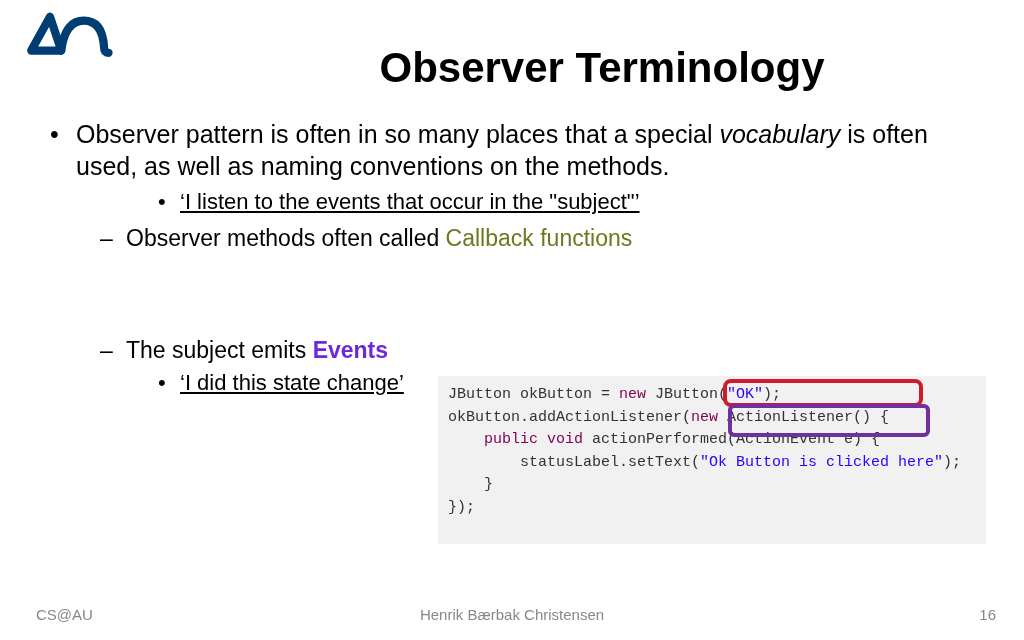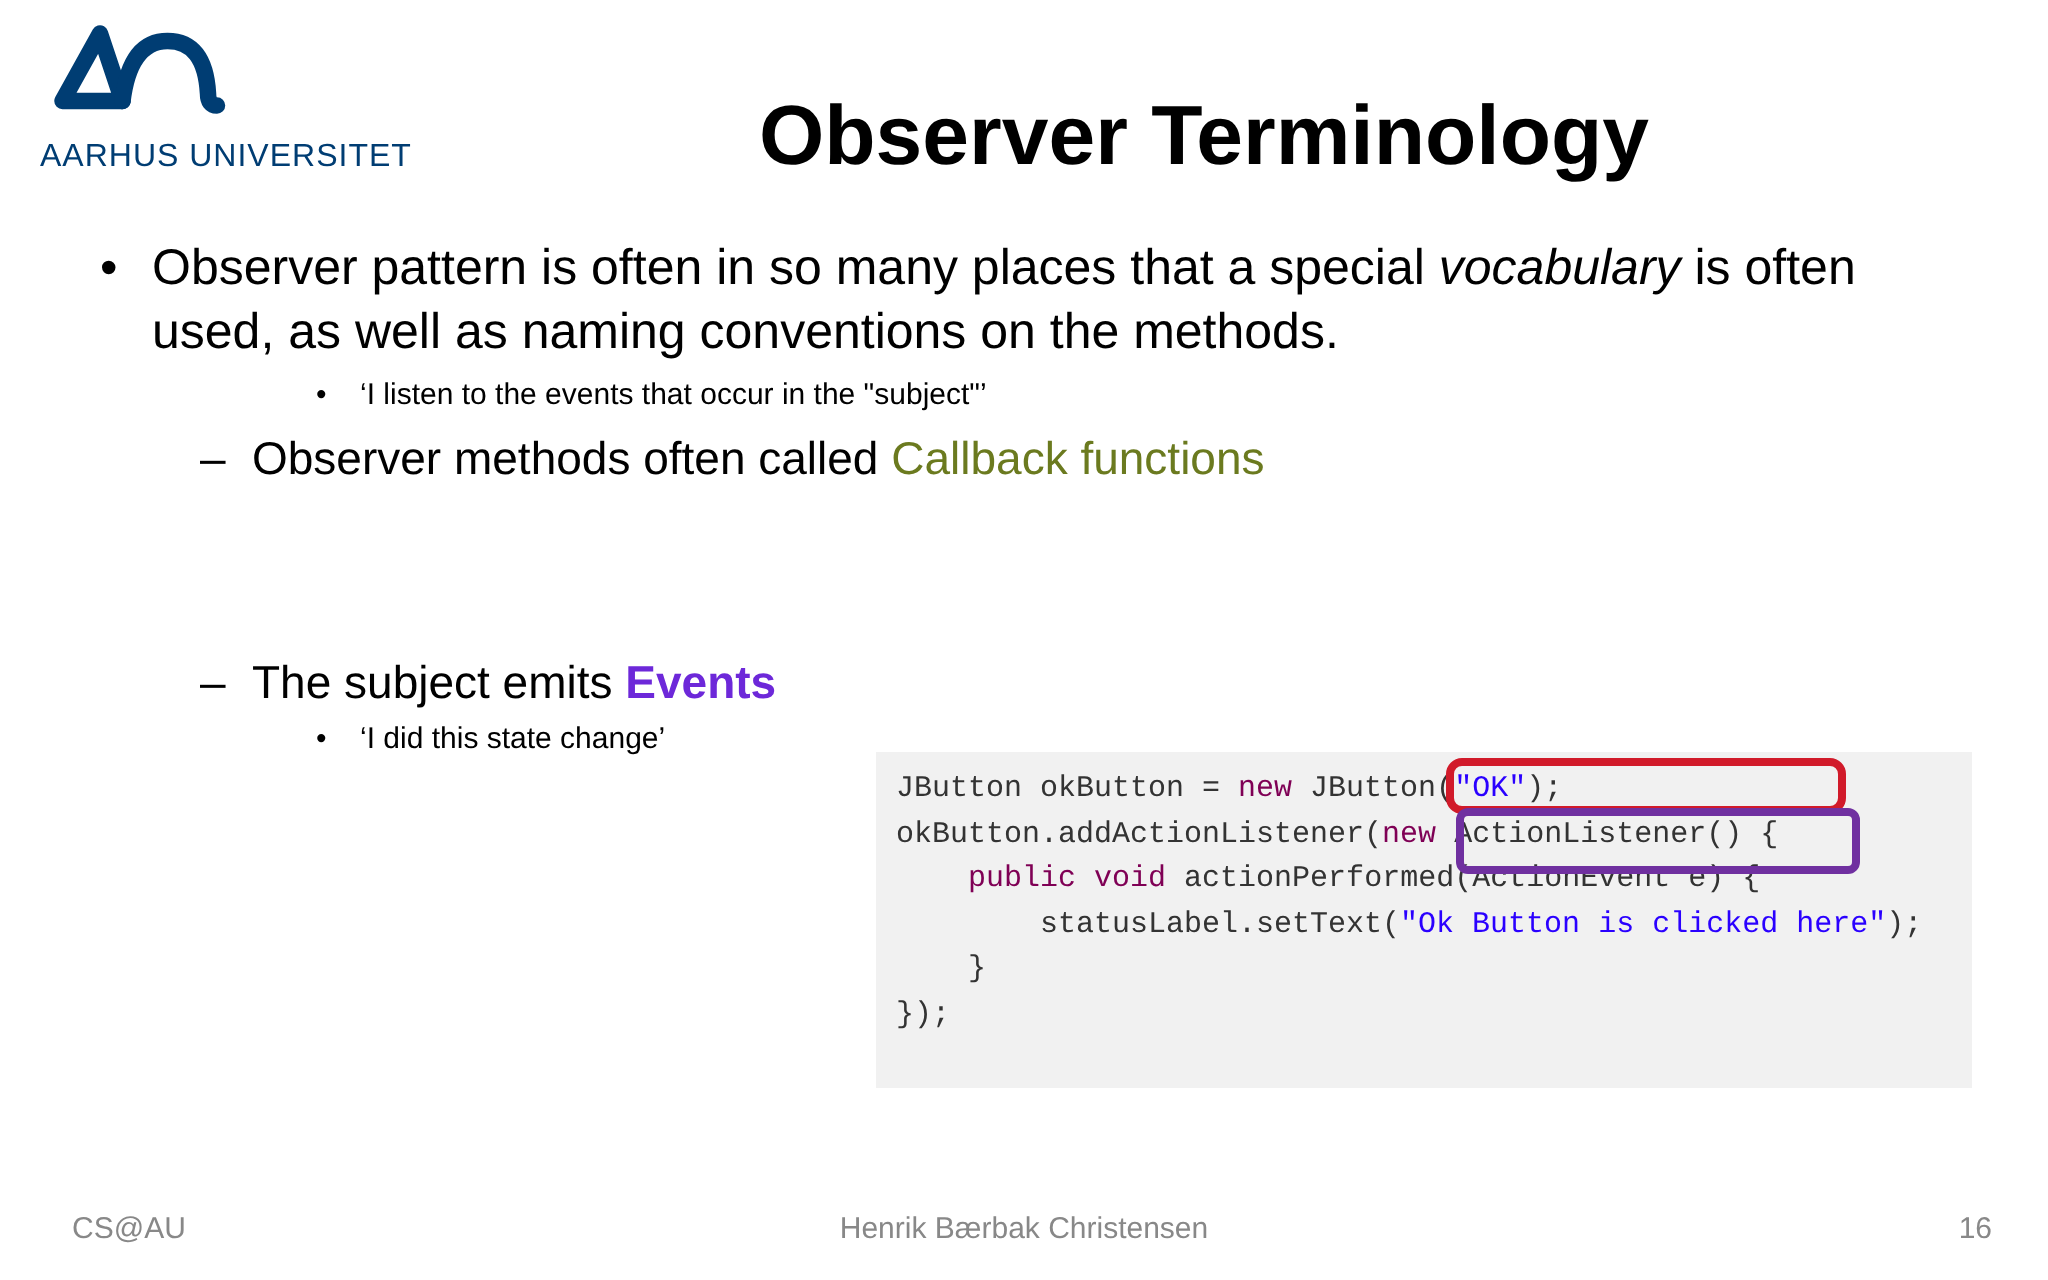--- a/index.html
+++ b/index.html
@@ -34,21 +34,21 @@
   .content {
     position: absolute;
     top: 118px; left: 46px; right: 30px;
     font-size: 25px;
     line-height: 1.28;
   }
   .b1 { padding-left: 30px; position: relative; margin-bottom: 6px; }
   .b1::before { content: "•"; position: absolute; left: 4px; top: 0; }
   .b2 { padding-left: 80px; position: relative; font-size: 23px; margin-top: 8px; }
   .b2::before { content: "–"; position: absolute; left: 54px; top: 0; }
-  .b3 { padding-left: 134px; position: relative; font-size: 15px; margin-top: 4px; }
+  .b3 { padding-left: 134px; position: relative; font-size: 22px; margin-top: 4px; text-decoration: underline; }
   .b3::before { content: "•"; position: absolute; left: 112px; top: 0; }
   .italic { font-style: italic; }
   .red { color: #c00000; font-weight: 700; }
   .olive { color: #6b7a1f; font-weight: 400; }
   .purple { color: #6d28d9; font-weight: 700; }
   .code-block {
     position: absolute;
     top: 376px; left: 438px;
     width: 548px; height: 168px;
     background: #f1f1f1;
@@ -87,21 +87,20 @@
   .footer .fr { position: absolute; right: 28px; }
 </style>
 </head>
 <body>
 
 <div class="logo-area">
   <svg class="logo-mark" viewBox="0 0 160 70">
     <path d="M15 55 L40 10 L55 55 Z" fill="none" stroke="#003d73" stroke-width="11" stroke-linecap="round" stroke-linejoin="round"></path>
     <path d="M55 55 Q60 15 85 15 Q110 15 112 50 Q112 58 118 58" fill="none" stroke="#003d73" stroke-width="11" stroke-linecap="round"></path>
   </svg>
-  <div class="logo-text">AARHUS UNIVERSITET</div>
 </div>
 
 <div class="title">Observer Terminology</div>
 
 <div class="content">
   <div class="b1">
     <span>Observer pattern is often in so many places that a special </span><span class="italic">vocabulary</span><span> is often used, as well as naming conventions on the methods.</span>
   </div>
   <div class="b3">‘I listen to the events that occur in the "subject"’</div>
   <div class="b2">

